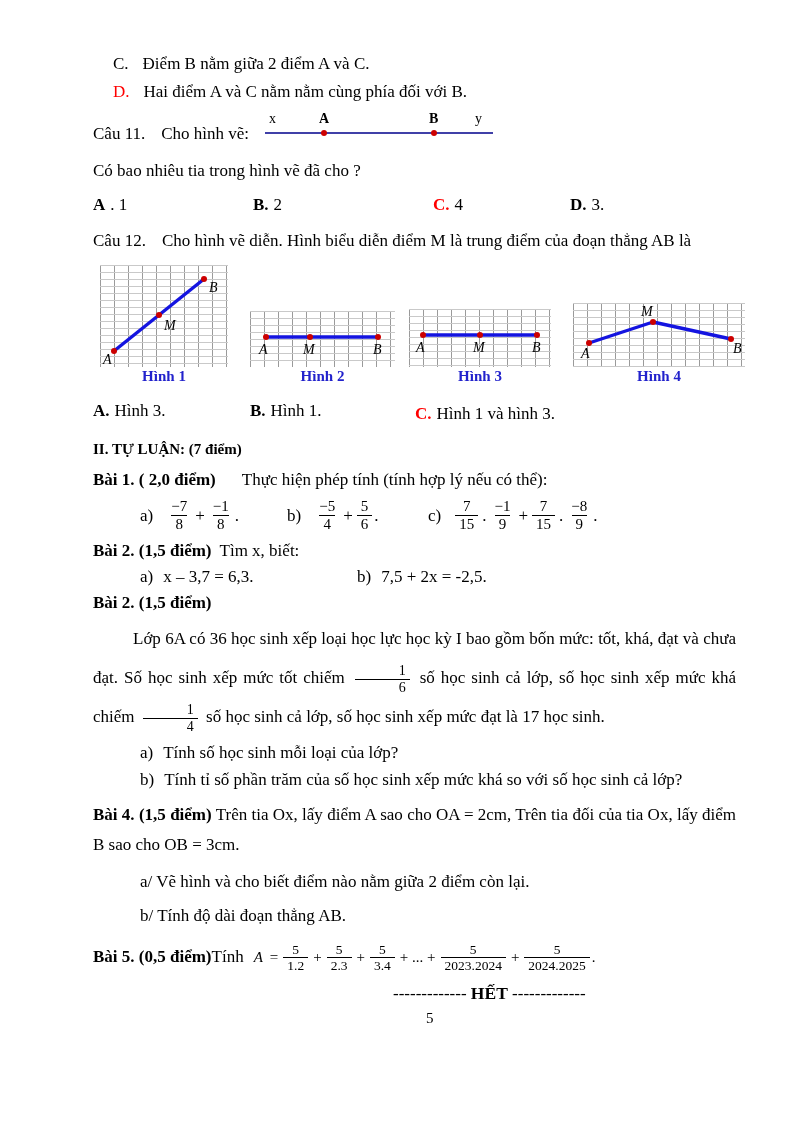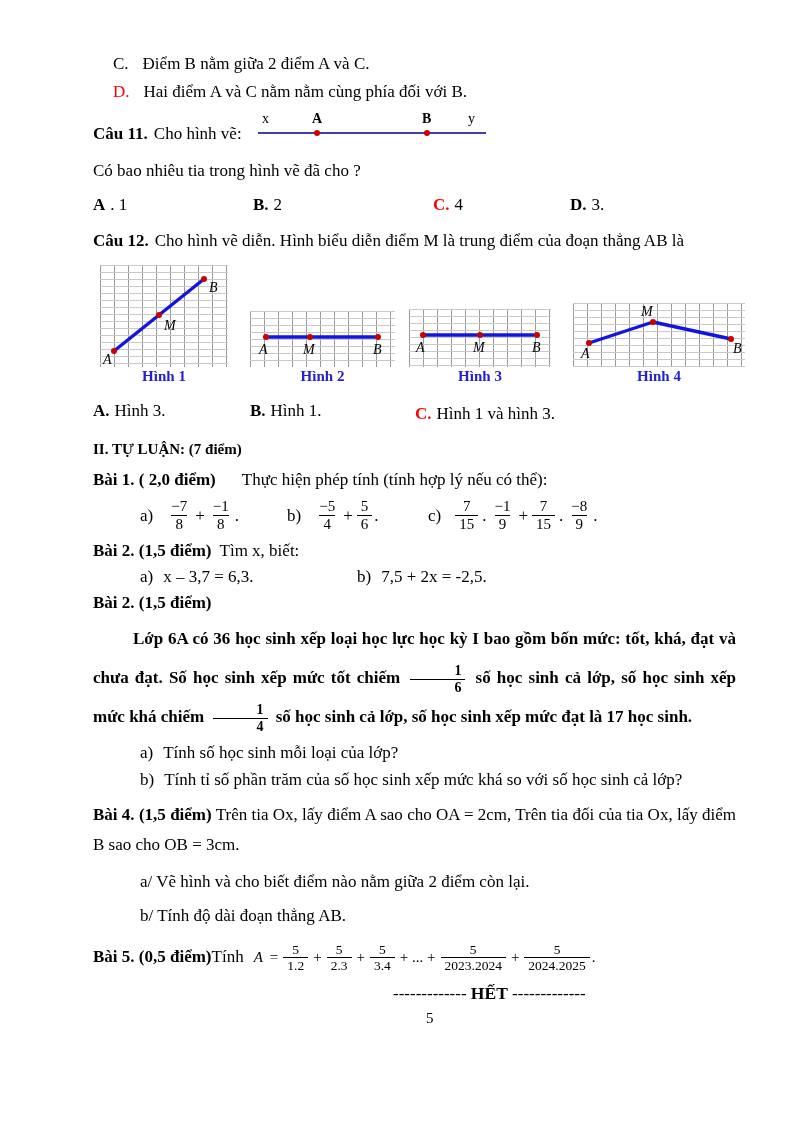--- a/index.html
+++ b/index.html
@@ -14,21 +14,21 @@
   .bold { font-weight:bold; }
   .red { color:#FF0000; }
 
   
   .mc-line { margin-left:20px; margin-top:8px; }
   .mc-line:first-child { margin-top:4px; }
   .mc-line .opt-letter { margin-right:14px; }
 
   
   .q-row { display:flex; align-items:flex-start; margin-top:22px; }
-  .q-label { font-weight:bold; margin-right:6px; white-space:nowrap; }
+  .q-label { font-weight:normal; margin-right:16px; white-space:nowrap; }
   .q-text { white-space:nowrap; }
 
   .question-line { margin-top:10px; }
 
   .opts-row { display:flex; margin-top:14px; }
   .opts-row .opt { white-space:nowrap; }
   .opt .letter { font-weight:bold; margin-right:5px; }
   .c11-a { width:160px; } .c11-b { width:180px; } .c11-c { width:137px; }
 
   .c12-a { width:157px; } .c12-b { width:165px; }
@@ -64,21 +64,21 @@
 
   .frac-row { display:flex; align-items:center; margin-left:47px; margin-top:8px; }
   .fr-a { width:147px; } .fr-b { width:141px; }
   .expr { display:inline-flex; align-items:center; }
   .expr .pref { margin-right:12px; }
 
   .eq-row { display:flex; margin-left:47px; margin-top:6px; }
   .eq-a { width:217px; }
   .eq .pref { margin-right:10px; }
 
-  .para { text-align:justify; margin-top:6px; line-height:2.3;font-weight:bold; }
+  .para { text-align:justify; margin-top:6px; line-height:2.3; }
   .para.indent { text-indent:40px; }
   .para .frac { font-size:14px; line-height:1.1; margin:0 4px; }
   .sub-item { margin-left:47px; margin-top:7px; }
   .para4 { text-align:justify; margin-top:10px; line-height:1.75; }
 
   .bai5-row { display:flex; align-items:center; margin-top:16px; }
   .formula { display:inline-flex; align-items:center; font-size:15px; margin-left:10px; }
   .formula .frac { font-size:13.5px; }
   .formula .var { font-style:italic; margin-right:4px; }
   .formula .op { margin:0 3px; }

